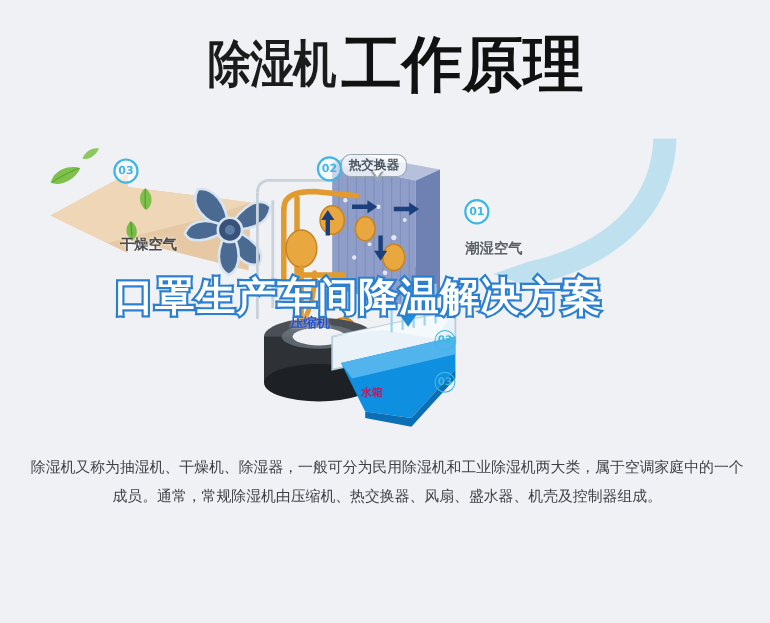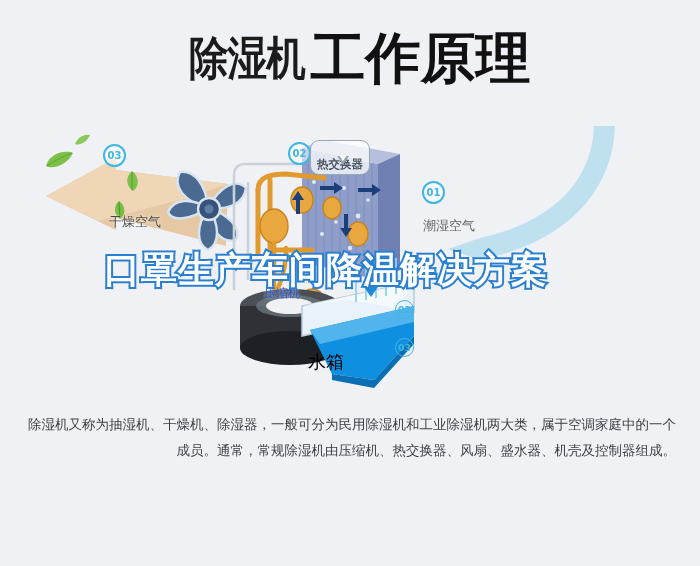--- a/index.html
+++ b/index.html
@@ -51,31 +51,31 @@
   
   .badge{
     position:absolute;width:19px;height:19px;border-radius:50%;
     border:2px solid #3fb6e3;color:#3fb6e3;
     font-size:10px;font-weight:bold;line-height:19px;text-align:center;
     background:rgba(255,255,255,.55);
     font-family:"DejaVu Sans",sans-serif;
   }
   .cap{
     position:absolute;font-size:13px;color:#4a4a4a;
-    font-weight:normal;white-space:nowrap;
+    font-weight:bold;white-space:nowrap;
     text-shadow:0 0 3px rgba(255,255,255,.85);
     text-align:right;
   }
   .cap-light{color:#5b6166;padding-left:40px;}
 
   .bubble{
     position:absolute;left:310px;top:20px;
     border:1.6px solid #9aa6b2;border-radius:9px;
     background:rgba(255,255,255,.75);
-    padding:16px 6px 2px;font-size:11.5px;color:#4b5560;
+    padding:2px 6px 2px;font-size:11.5px;color:#4b5560;
     white-space:nowrap;font-weight:bold;
   }
   .bubble-tail{
     position:absolute;left:337px;top:36px;width:0;height:0;
     border-left:6px solid transparent;border-right:6px solid transparent;
     border-top:9px solid #9aa6b2;
   }
   .bubble-tail::after{
     content:"";position:absolute;left:-4px;top:-10px;width:0;height:0;
     border-left:4px solid transparent;border-right:4px solid transparent;
@@ -108,21 +108,21 @@
     text-shadow:0 0 0 #2a7fd0;
   }
   .wm-inner{
     position:relative;
   }
 
   
   .body-text{position:absolute;left:28px;top:412px;width:648px;}
   .para{
     font-size:13.5px;color:#3b3f45;line-height:1.95;
-    text-align:right;margin:0 0 14px 0;
+    text-align:center;margin:0 0 14px 0;
   }
 </style>
 </head>
 <body>
 
 <div class="page">
 
   <div class="title-wrap">
     <span class="title-small">除湿机</span><span class="title-big">工作原理</span>
   </div>
@@ -274,21 +274,21 @@
     <div class="cap" style="left:109px;top:93px;">干燥空气</div>
 
     <div class="badge" style="left:288px;top:22px;">02</div>
     <div class="bubble">热交换器</div>
     <div class="bubble-tail"></div>
 
     <div class="badge" style="left:383px;top:61px;margin-left:39px;">01</div>
     <div class="cap cap-light" style="left:383px;top:97px;">潮湿空气</div>
 
     <div class="cap" style="left:264px;top:165px;font-size:12px;color:#1d4ed8;">压缩机</div>
-    <div class="cap" style="left:308px;top:230px;font-size:18px;color:#000000;text-shadow:none;">水箱</div>
+    <div class="cap" style="left:328px;top:230px;font-size:10px;color:#be185d;text-shadow:none;">水箱</div>
   </div>
 
   <div class="legend">
     <div class="legend-row">
       <div class="legend-badge">02</div>
     </div>
     <div class="legend-row">
       <div class="legend-badge">03</div>
     </div>
   </div>

